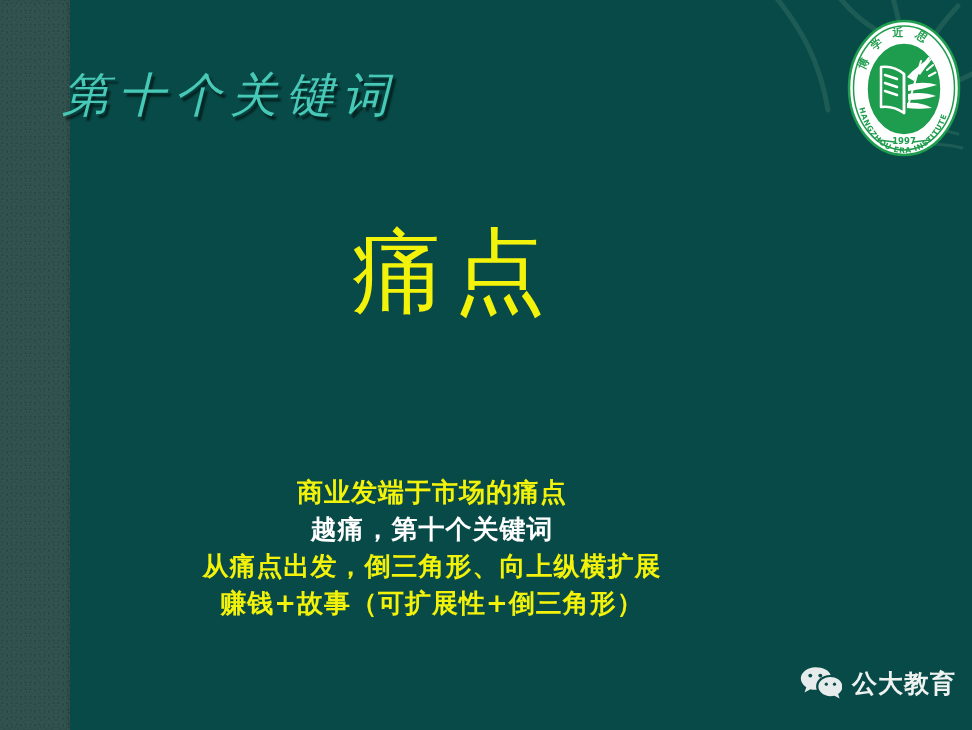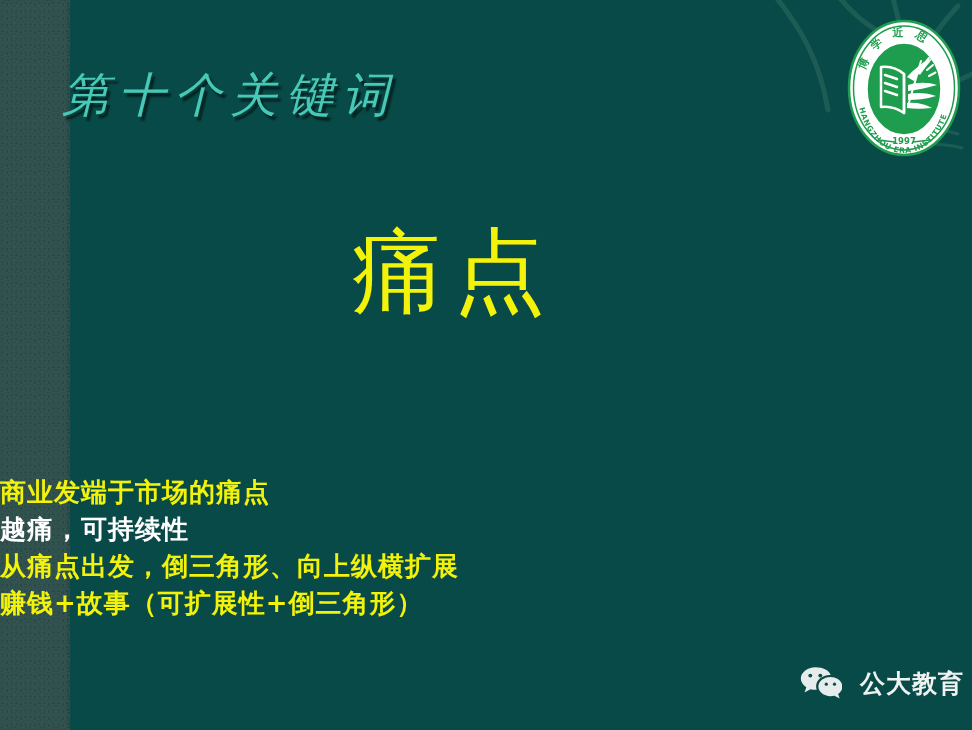--- a/index.html
+++ b/index.html
@@ -89,38 +89,38 @@
     color: #f2f20a;
     font-family: "DejaVu Serif", "Liberation Serif", serif;
     font-weight: 400;
   }
 
   
   #body-lines {
     position: absolute;
     left: 0; top: 474px;
     width: 864px;
-    text-align: left;
+    text-align: center;
   }
   #body-lines .bline {
     font-size: 26px;
     line-height: 37px;
     font-weight: bold;
     letter-spacing: 1px;
     font-family: "DejaVu Serif", "Liberation Serif", serif;
     white-space: nowrap;
   }
 
   
   #watermark {
     position: absolute;
     left: 800px; top: 666px;
     display: flex;
     align-items: center;
-    gap: 18px;
+    gap: 10px;
   }
   #watermark .wm-label {
     font-size: 25px;
     font-weight: bold;
     color: #eef2f1;
     letter-spacing: 1px;
     font-family: "DejaVu Sans", "Liberation Sans", sans-serif;
   }
 </style>
 </head>
@@ -190,21 +190,21 @@
     <text x="118" y="252" text-anchor="middle" font-family="'DejaVu Sans','Liberation Sans',sans-serif" font-size="17" font-weight="bold" fill="#1f9d4e">1997</text>
     <path d="M66 244 L100 248 M136 248 L170 244" stroke="#1f9d4e" stroke-width="3" fill="none"></path>
   </svg>
 
   <div id="heading">第十个关键词</div>
 
   <div id="keyword">痛点</div>
 
   <div id="body-lines">
     <div class="bline" style="color:#f2f20a">商业发端于市场的痛点</div>
-    <div class="bline" style="color:#ffffff">越痛，可持续性</div>
+    <div class="bline" style="color:#ffffff">越痛，第十个关键词</div>
     <div class="bline" style="color:#f2f20a">从痛点出发，倒三角形、向上纵横扩展</div>
     <div class="bline" style="color:#f2f20a">赚钱+故事（可扩展性+倒三角形）</div>
   </div>
 
   <div id="watermark">
     <svg width="42" height="34" viewBox="0 0 42 34" xmlns="http://www.w3.org/2000/svg">
       <g fill="#e6eceb">
         <path d="M15.5 1.2 C 7.2 1.2, 0.8 6.6, 0.8 12.6 C 0.8 16.1, 3.0 19.2, 6.3 21.2 L 4.5 26.4 L 10.4 23.2 C 12.0 23.6, 13.7 23.8, 15.5 23.8 C 15.9 23.8, 16.3 23.8, 16.7 23.7 C 16.3 22.6, 16.1 21.4, 16.1 20.2 C 16.1 14.0, 22.2 9.0, 29.8 9.0 C 30.1 9.0, 30.4 9.0, 30.7 9.0 C 29.4 4.5, 23.1 1.2, 15.5 1.2 Z"></path>
         <path d="M30.4 11.0 C 23.8 11.0, 18.4 15.3, 18.4 20.6 C 18.4 25.9, 23.8 30.2, 30.4 30.2 C 31.8 30.2, 33.2 30.0, 34.5 29.7 L 39.6 32.5 L 38.1 28.0 C 40.6 26.2, 42.4 23.6, 42.4 20.6 C 42.4 15.3, 37.0 11.0, 30.4 11.0 Z"></path>
       </g>

